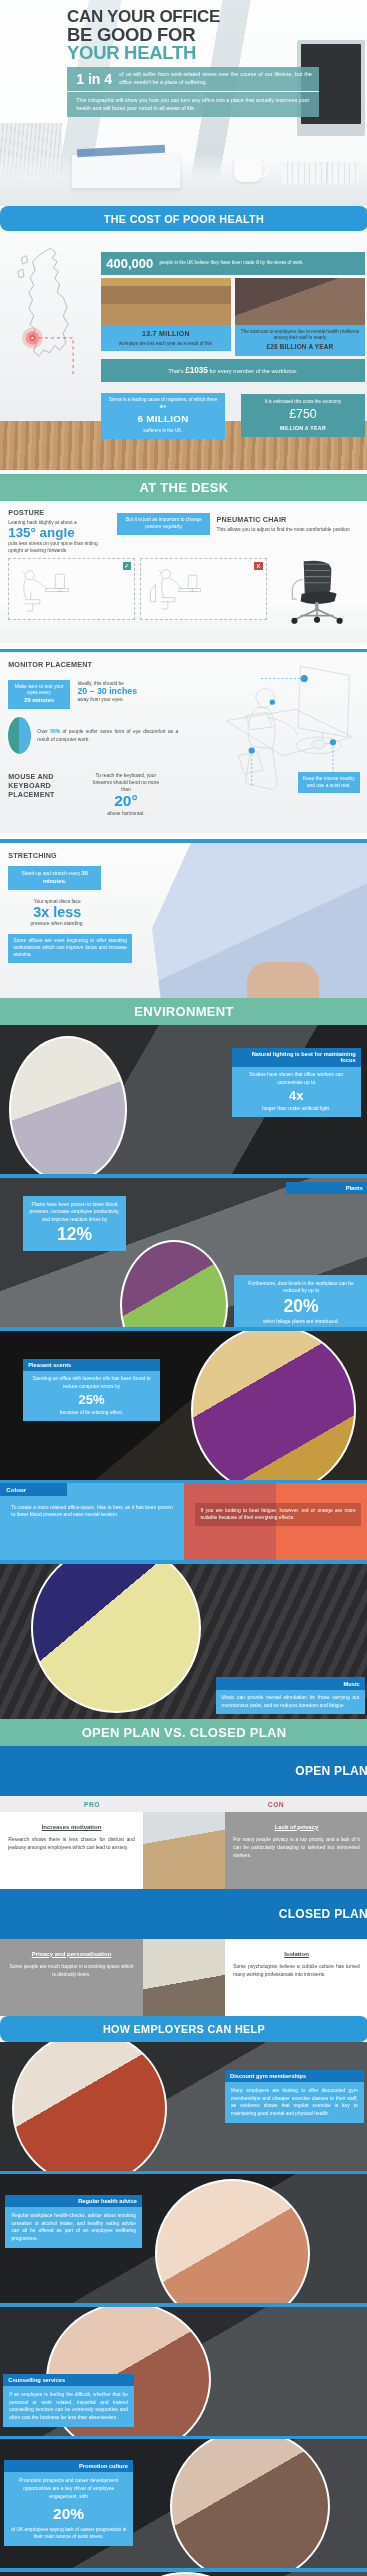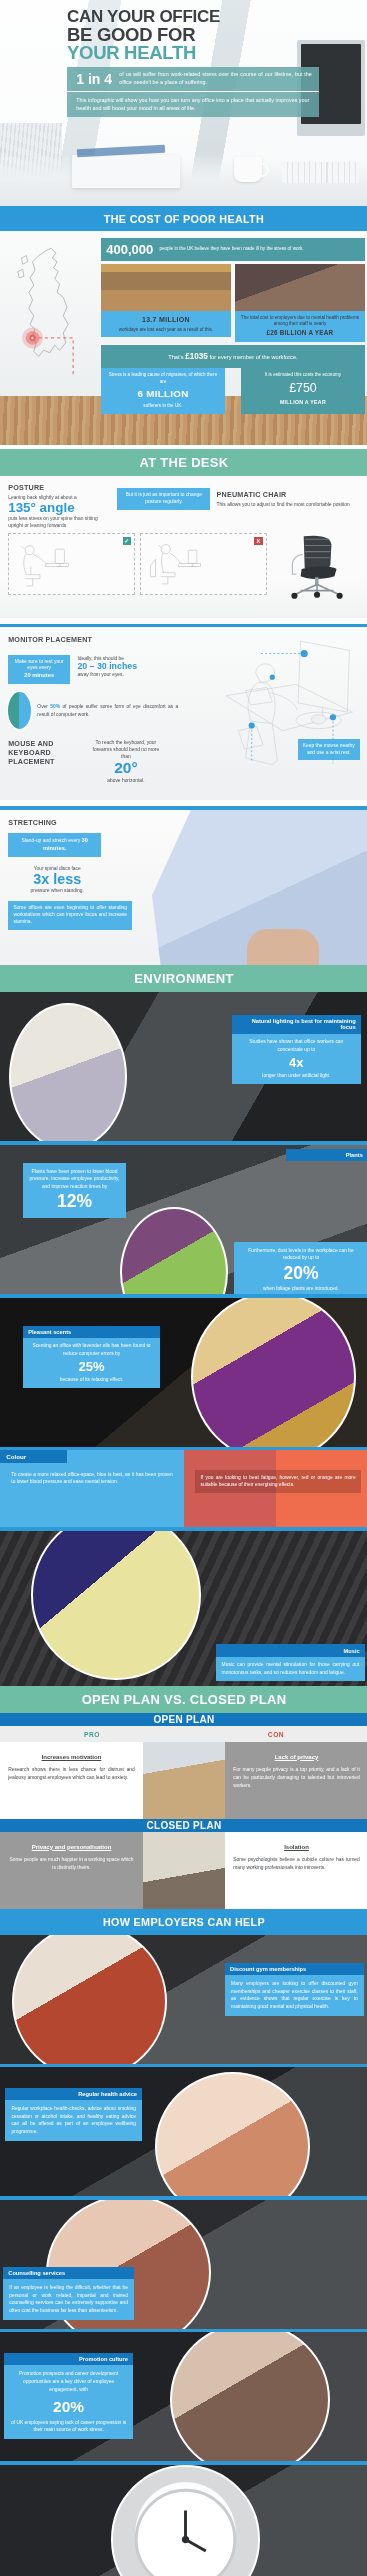--- a/index.html
+++ b/index.html
@@ -31,27 +31,27 @@
   .h1 .l2{font-size:18.5px;display:block;}
   .h1 .l3{font-size:18.5px;display:block;}
 
   .stat-hero{margin:5.2px 0 0 0;background:rgba(104,168,170,.88);color:#fff;display:flex;align-items:center;padding:4.1px 7.2px 4.1px 9.3px;gap:7.2px;}
   .stat-hero .big{font-size:14px;font-weight:700;line-height:1;white-space:nowrap;}
   .stat-hero .txt{font-size:5.4px;line-height:1.45;text-align:justify;}
   .hero-sub{background:rgba(104,168,170,.85);color:#fff;font-size:5.4px;line-height:1.5;padding:4.1px 7.2px 4.6px 9.3px;border-top:1px solid #fff;}
 
   
   .banner{color:#fff;text-align:center;font-weight:700;letter-spacing:0.3px;}
-  .banner.blue{background:#2c9ad9;font-size:10.8px;padding:6.7px 0;}
+  .banner.blue{background:#2c9ad9;font-size:10.8px;padding:6.7px 0;border-radius:8px;}
   .banner.blue.two{line-height:1.18;padding:7.2px 0 8.2px;}
   .banner.green{background:#6fbda5;font-size:13px;padding:6.2px 0;}
-  .banner.darkblue{background:#1477be;font-size:10px;padding:1px 0;}
-
-  
-  .cost{position:relative;background:linear-gradient(180deg,#f6f7f8 0 62%,#bb9068 62% 100%);padding:7px 0 0;}
+  .banner.darkblue{background:#1477be;font-size:12px;padding:18px 0;text-align:right;}
+
+  
+  .cost{position:relative;background:linear-gradient(180deg,#f6f7f8 0 62%,#bb9068 62% 100%);padding:21px 0 0;}
   .cost .wood{position:absolute;left:0;right:0;bottom:0;height:49px;
     background:repeating-linear-gradient(92deg,#c59a6e 0 4.1px,#b78a5d 4.1px 7.7px,#cba679 7.7px 10.8px);}
   .cost .room{position:absolute;left:0;right:0;top:0;height:calc(100% - 49px);background:linear-gradient(180deg,#fafbfb,#eceff0);}
   .cost .uk{position:absolute;left:13.4px;top:15.5px;width:76px;height:129px;z-index:2;}
   .cost-body{position:relative;z-index:3;padding:0 3.1px 0 101px;}
   .c-teal{background:#4d9ba3;}
   .c-blue{background:#4fb3e8;}
   .row400{display:flex;align-items:center;background:#4d9ba3;color:#fff;padding:3.6px 5.2px;gap:6.2px;}
   .row400 .n{font-size:13px;font-weight:700;}
   .row400 .t{font-size:4.6px;line-height:1.35;}
@@ -59,21 +59,21 @@
   .two-col>div{flex:1;}
   .photo{height:47px;background:#cbb8a4;}
   .photo.constr{background:
     linear-gradient(180deg,#c9a05c 0 18%,#9f7b54 18% 55%,#b98f5e 55% 100%);}
   .photo.desk-head{background:linear-gradient(160deg,#5c4a46 0 40%,#8a6f5f 40% 100%);}
   .cap{padding:3.6px 4.1px;font-size:4.6px;line-height:1.4;text-align:center;}
   .cap .big{display:block;font-size:7px;font-weight:700;letter-spacing:0.3px;margin:0.5px 0 1.5px;}
   .cap .big2{display:block;font-size:6.4px;font-weight:700;letter-spacing:0.2px;margin-top:1.5px;}
   .strip{margin-top:3.6px;background:#4d9ba3;color:#fff;text-align:center;font-size:5.7px;padding:6.7px 3.1px;}
   .strip b{font-size:8.2px;}
-  .two-col2{display:flex;gap:16px;margin-top:0;}
+  .two-col2{display:flex;gap:16px;margin-top:11px;align-items:center;}
   .two-col2>div{flex:1;padding:4.6px 5.2px;text-align:center;font-size:4.6px;line-height:1.4;color:#fff;}
   .two-col2 .num{display:block;font-size:9.8px;font-weight:700;letter-spacing:0.3px;margin:2.1px 0;}
   .two-col2 .num2{display:block;font-size:12.4px;font-weight:400;margin:1px 0;}
   .two-col2 .sm{display:block;font-size:5.2px;font-weight:700;letter-spacing:0.3px;margin-top:1.5px;}
 
   
   .desk-sec{background:linear-gradient(180deg,#fbfbfb 0 72%,#f1f2f2 100%);padding:6.2px 8.2px 0;position:relative;}
   .mini-h{font-size:7.2px;font-weight:700;color:#4a4e51;letter-spacing:0.2px;}
   .body-s{font-size:4.9px;line-height:1.45;color:#4b4f52;}
   .accent-num{font-size:13.4px;font-weight:700;color:#2c9ad9;line-height:1.05;}
@@ -360,21 +360,21 @@
 
     <div class="eye" style="width:170px">
       <div class="eyeball"></div>
       <div class="body-s" style="text-align:justify">
         <span>Over</span>
         <b style="color:#2c9ad9">50%</b>
         <span>of people suffer some form of eye discomfort as a result of computer work.</span>
       </div>
     </div>
 
-    <div style="display:flex;gap:7.2px;margin-top:10px;align-items:flex-start">
+    <div style="display:flex;gap:7.2px;margin-top:18px;align-items:flex-start">
       <div style="width:72px" class="mini-h">MOUSE AND KEYBOARD PLACEMENT</div>
       <div style="width:77px" class="body-s">
         <div style="text-align:center">To reach the keyboard, your forearms should bend no more than</div>
         <div class="accent-num" style="text-align:center;font-size:15.5px">20°</div>
         <div style="text-align:center">above horizontal.</div>
       </div>
       <div style="flex:1"></div>
       <div class="pill" style="width:62px">Keep the mouse nearby and use a wrist rest.</div>
     </div>
     <div style="height:9.3px"></div>

